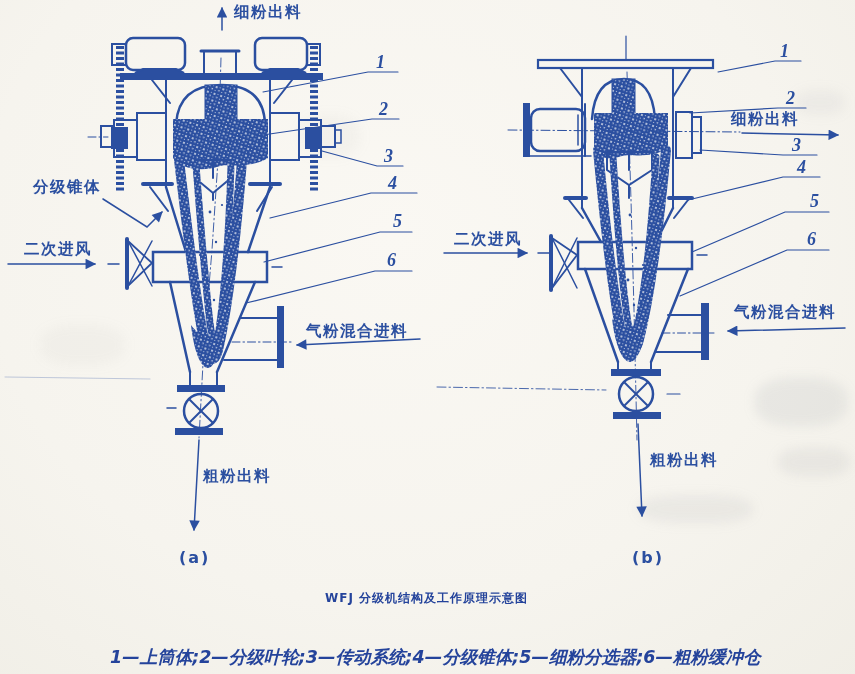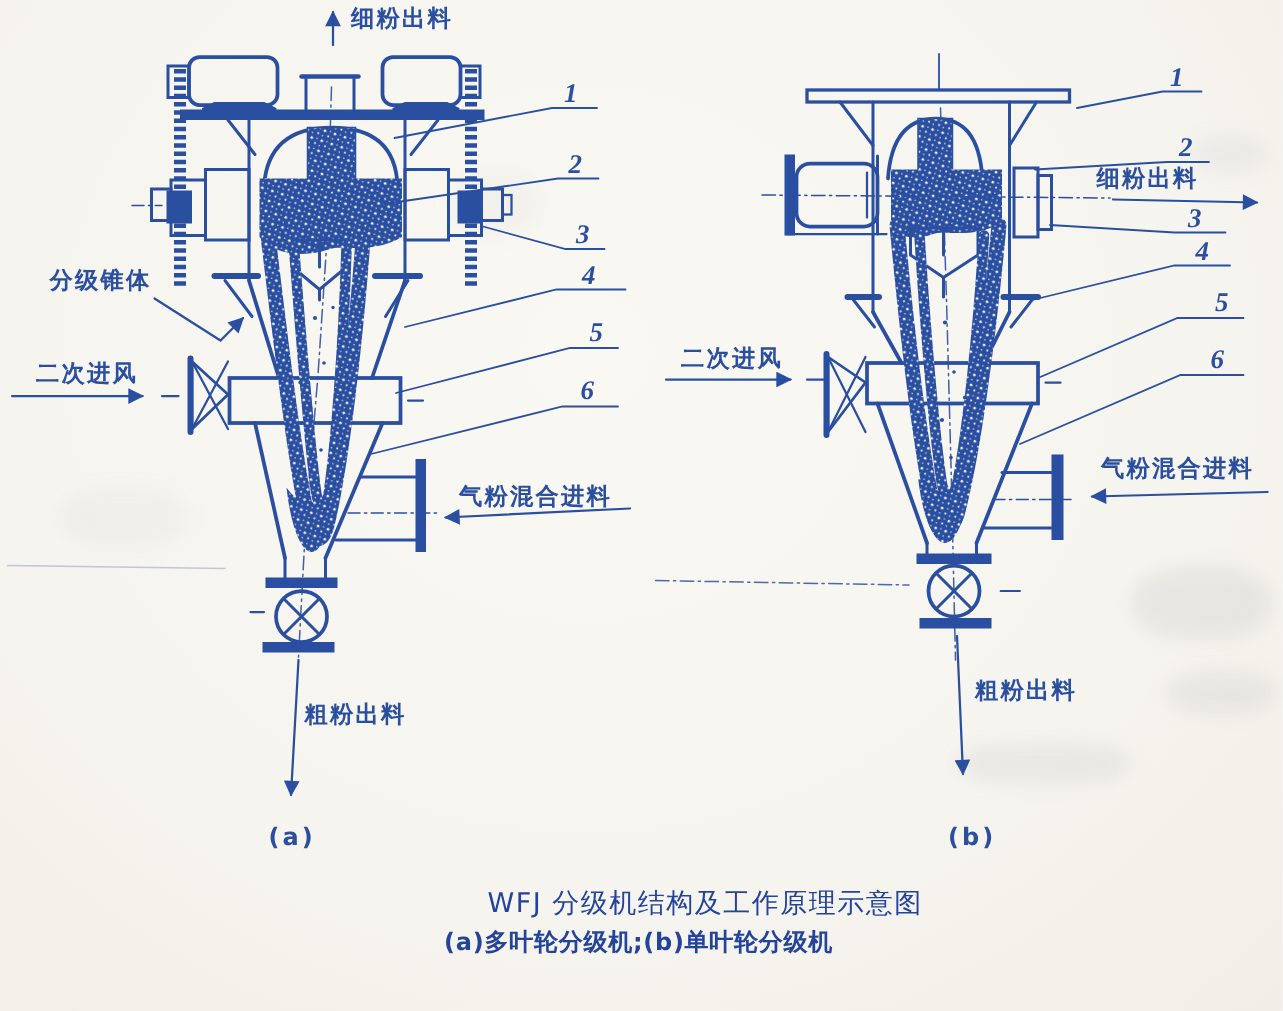--- a/index.html
+++ b/index.html
@@ -7,21 +7,21 @@
        font-family:"DejaVu Sans",sans-serif;}
   #page{position:relative;width:855px;height:674px;
         background:#f6f4ee;
         background-image:radial-gradient(ellipse at 45% 35%, #faf8f3 0%, #f6f4ee 60%, #f0eee6 100%);padding-left:16px;}
   .lbl{position:absolute;font-weight:bold;font-size:15.5px;line-height:1.1;
        color:#2b4fa0;letter-spacing:1.5px;white-space:nowrap;}
   .num{position:absolute;font-family:"Liberation Serif",serif;font-style:italic;
        font-weight:bold;font-size:18px;color:#2b4fa0;line-height:1;}
   .subcap{position:absolute;font-weight:bold;font-size:16px;color:#2b4fa0;
           letter-spacing:2px;white-space:nowrap;}
-  .cap-title{position:absolute;font-weight:normal;font-size:18px;color:#24439b;
+  .cap-title{position:absolute;font-weight:bold;font-size:12px;color:#24439b;
              letter-spacing:1px;white-space:nowrap;}
   .cap-sub{position:absolute;font-weight:bold;font-size:16px;color:#24439b;
            letter-spacing:0.5px;white-space:nowrap;}
   .cap-legend{position:absolute;font-weight:bold;font-style:italic;font-size:17.5px;
               color:#24439b;white-space:nowrap;}
   .smudge{position:absolute;border-radius:40%;filter:blur(6px);pointer-events:none;}
   svg{position:absolute;left:0;top:0;}
 </style>
 </head>
 <body>
@@ -292,15 +292,15 @@
   <div class="subcap" style="left:632px;top:548px;">(b)</div>
 
   <div class="num" style="left:780px;top:42px;">1</div>
   <div class="num" style="left:786px;top:89px;">2</div>
   <div class="num" style="left:792px;top:136px;">3</div>
   <div class="num" style="left:797px;top:158px;">4</div>
   <div class="num" style="left:810px;top:192px;">5</div>
   <div class="num" style="left:807px;top:230px;">6</div>
 
   <div class="cap-title" style="left:325px;top:590px;">WFJ 分级机结构及工作原理示意图</div>
-  <div class="cap-sub" style="left:296px;top:618px;">(a)多叶轮分级机;(b)单叶轮分级机</div>
+  <div class="cap-legend" style="left:110px;top:645px;">1—上筒体;2—分级叶轮;3—传动系统;4—分级锥体;5—细粉分选器;6—粗粉缓冲仓</div>
 
 </div>
 
 </body></html>

